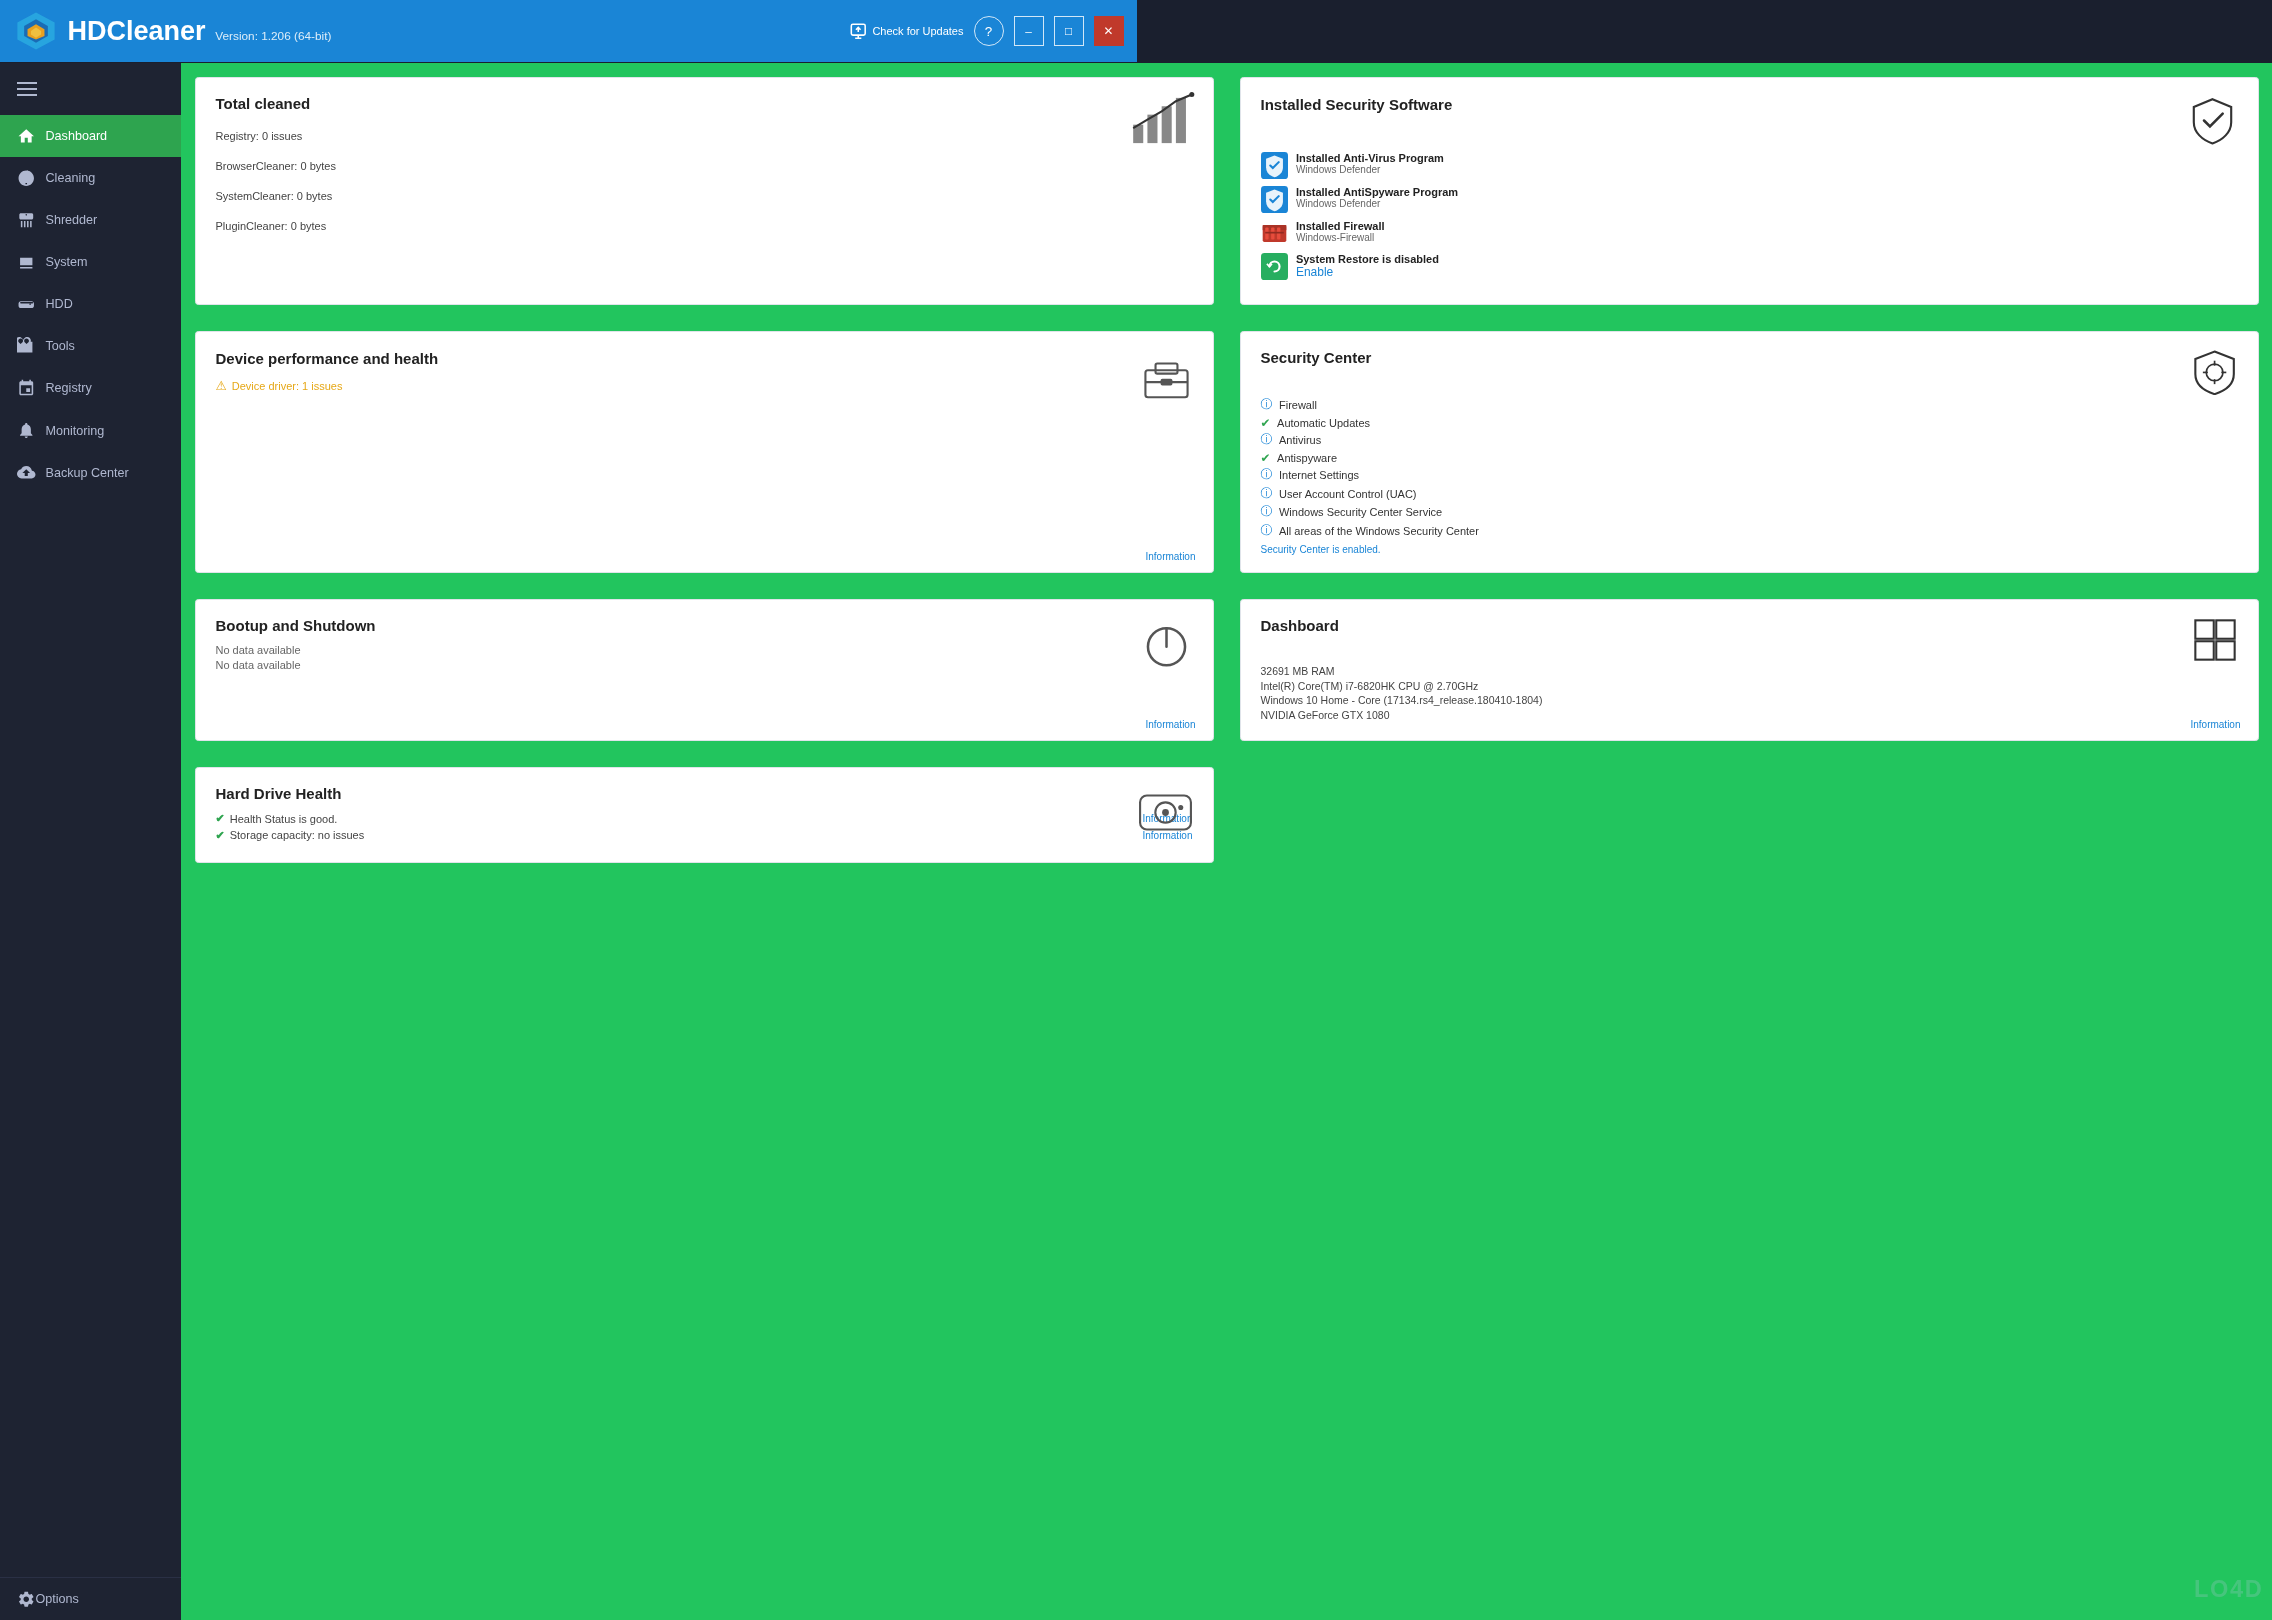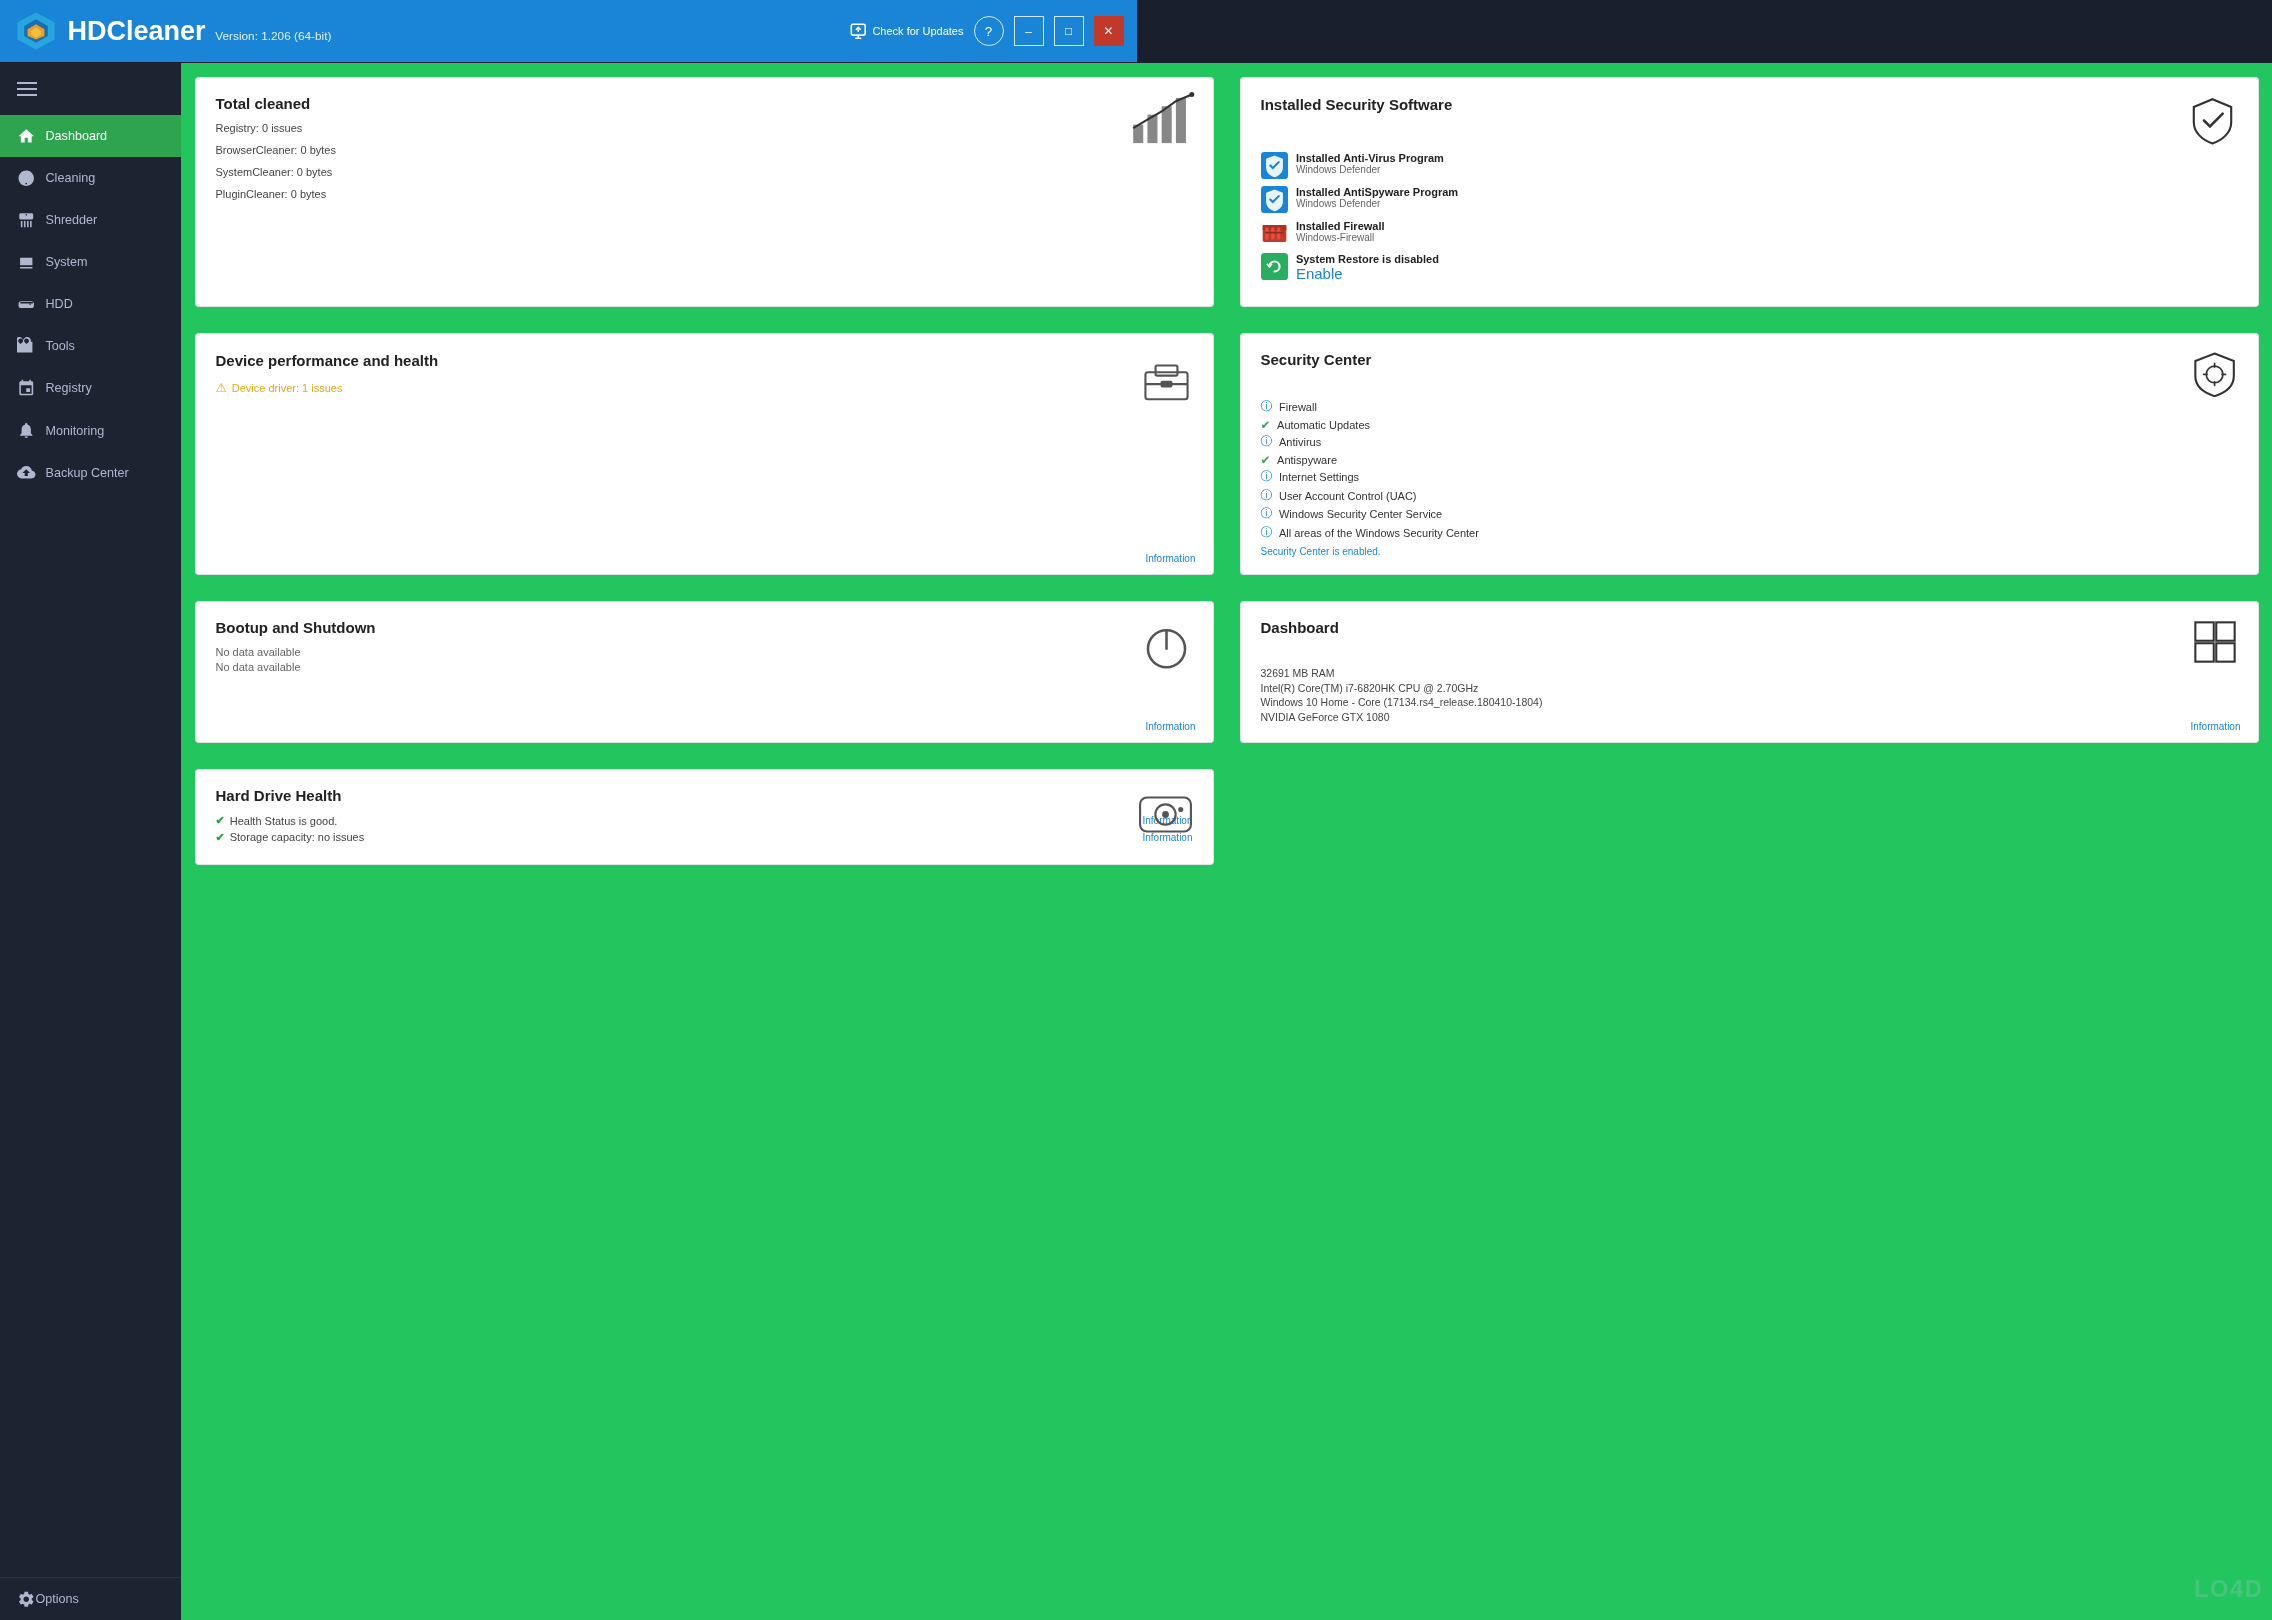--- a/index.html
+++ b/index.html
@@ -85,21 +85,21 @@
       padding: 17px 20px;
       position: relative;
       border: 0.8px solid #e0e4ea;
     }
     .card-title { font-size: 15px; font-weight: bold; color: #222; margin-bottom: 10px; }
     .card-icon { position: absolute; right: 17px; top: 13.5px; }
     .info-link { color: #1a85d6; text-decoration: none; font-size: 10px; }
     .info-link-bottom { position: absolute; bottom: 10px; right: 17px; }
 
     
-    .stat-row { color: #444; font-size: 11px; margin: 10px 0; }
+    .stat-row { color: #444; font-size: 11px; margin: 18px 0; }
 
     
     .warning-row { color: #e6a817; font-size: 11px; display: flex; align-items: center; gap: 5px; }
 
     
     .nodata-row { color: #666; font-size: 11px; margin: 3.4px 0; }
 
     
     .check-row { color: #444; font-size: 11px; display: flex; align-items: center; gap: 5px; margin: 3.4px 0; }
     .check-icon { color: #2ea44f; font-weight: bold; }
@@ -107,21 +107,21 @@
     
     .security-item { display: flex; align-items: flex-start; gap: 8.4px; margin: 6.7px 0; }
     .security-item-text { }
     .security-item-title { font-size: 11px; font-weight: bold; color: #222; }
     .security-item-sub { font-size: 10px; color: #666; }
 
     .center-item { display: flex; align-items: center; gap: 6.7px; margin: 2.5px 0; font-size: 11px; color: #333; }
     .status-icon { font-size: 11.8px; }
     .status-green { color: #2ea44f; }
     .status-blue { color: #1a85d6; }
-    .enable-link { color: #1a85d6; text-decoration: none; font-size: 15px; }
+    .enable-link { color: #1a85d6; text-decoration: none; font-size: 12px; }
 
     .dashboard-stat { font-size: 10.5px; color: #444; margin: 2.5px 0; }
 
     
     .watermark {
       position: absolute;
       bottom: 17px;
       right: 8.4px;
       font-size: 23.6px;
       color: rgba(180,200,220,0.25);

